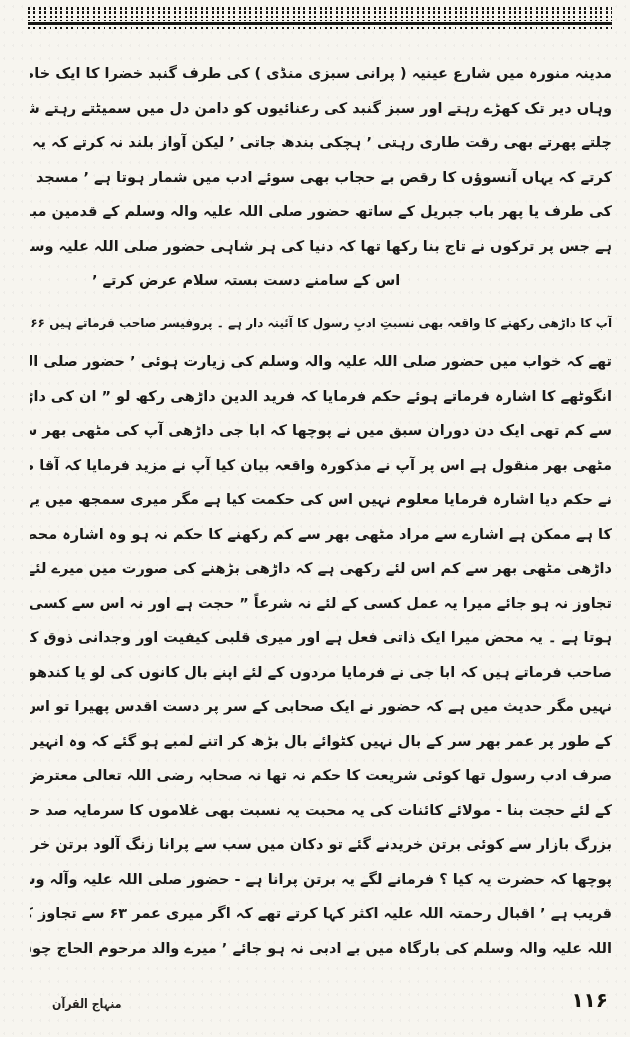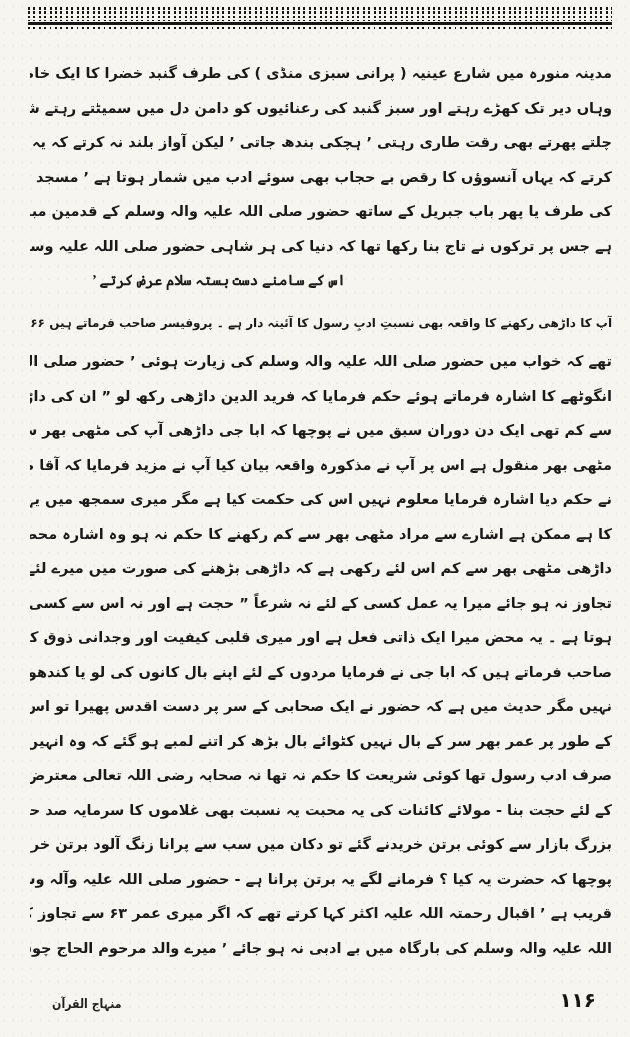--- a/index.html
+++ b/index.html
@@ -38,31 +38,30 @@
     font-size:14.5px;font-weight:700;
     white-space:nowrap;overflow:hidden;
     text-align:justify;text-align-last:justify;
     text-justify:inter-word;
     letter-spacing:0.1px;
   }
   .line.condensed{font-size:12px;margin-bottom:4px;}
   .line.closing{
     text-align:left;text-align-last:left;
     padding-left:62px;
-    font-family:Liberation Serif, serif;
   }
   
   .stamp{
     position:absolute;left:52px;top:997px;
     font-size:11px;font-weight:700;direction:rtl;
     color:#23211e;transform:scaleY(1.15);
     filter:blur(0.2px);
   }
   .page-number{
-    position:absolute;right:34px;top:988px;
+    position:absolute;right:22px;top:988px;
     font-size:20px;font-weight:700;direction:rtl;
     color:#16150f;
     margin-left:29px;
   }
 </style>
 </head>
 <body>
 
 <div class="page">
 

